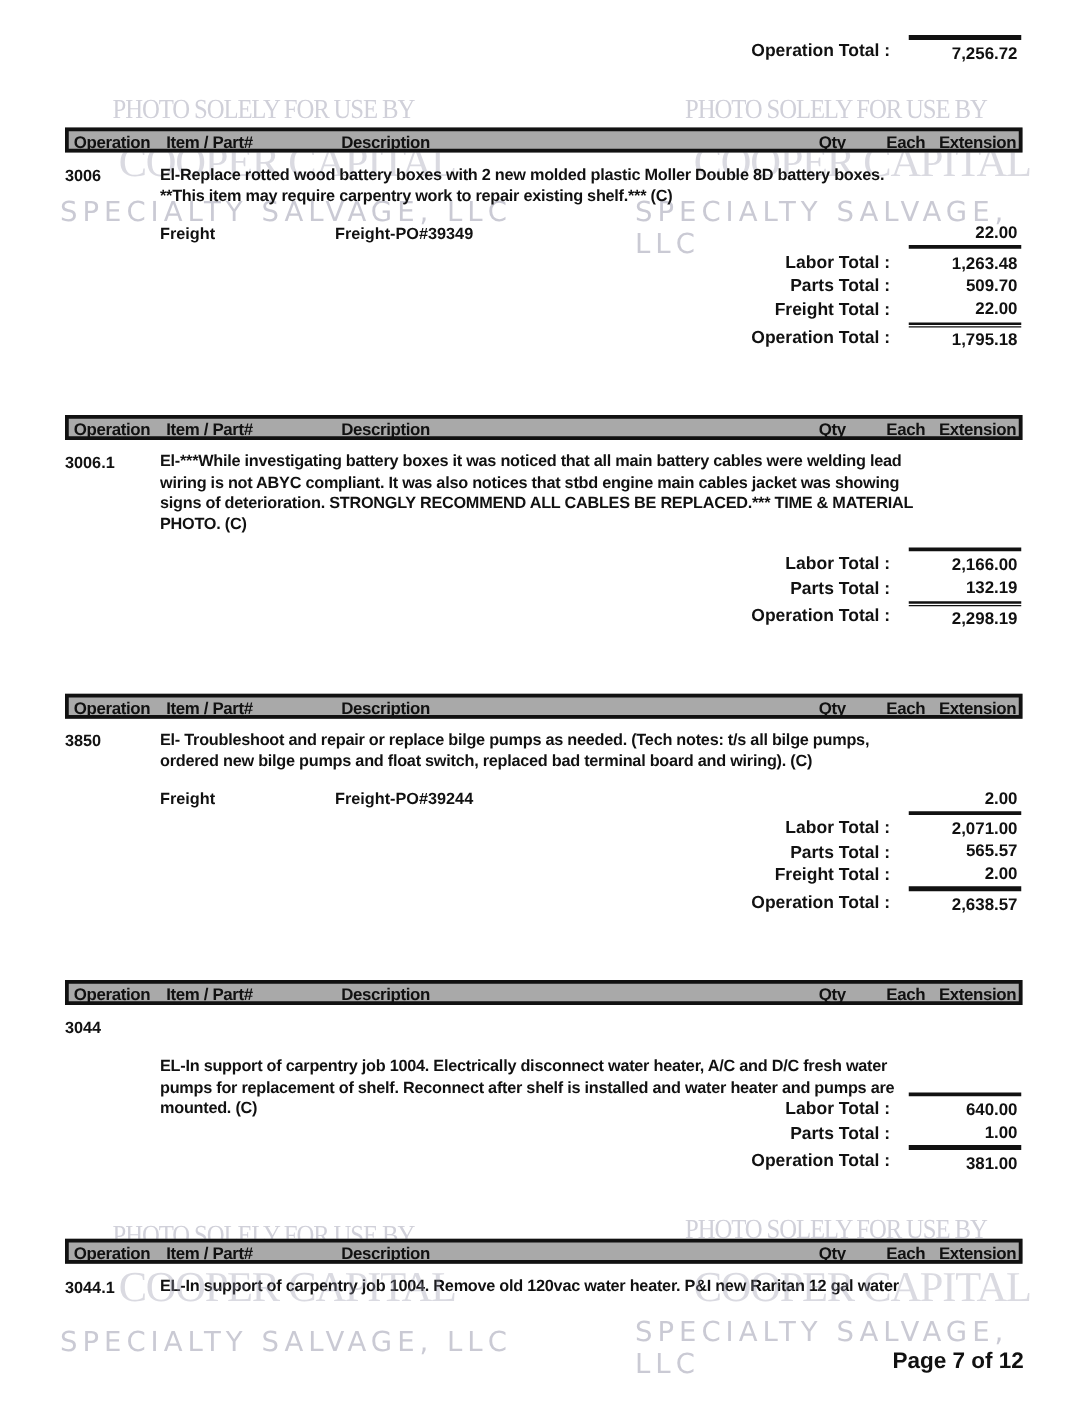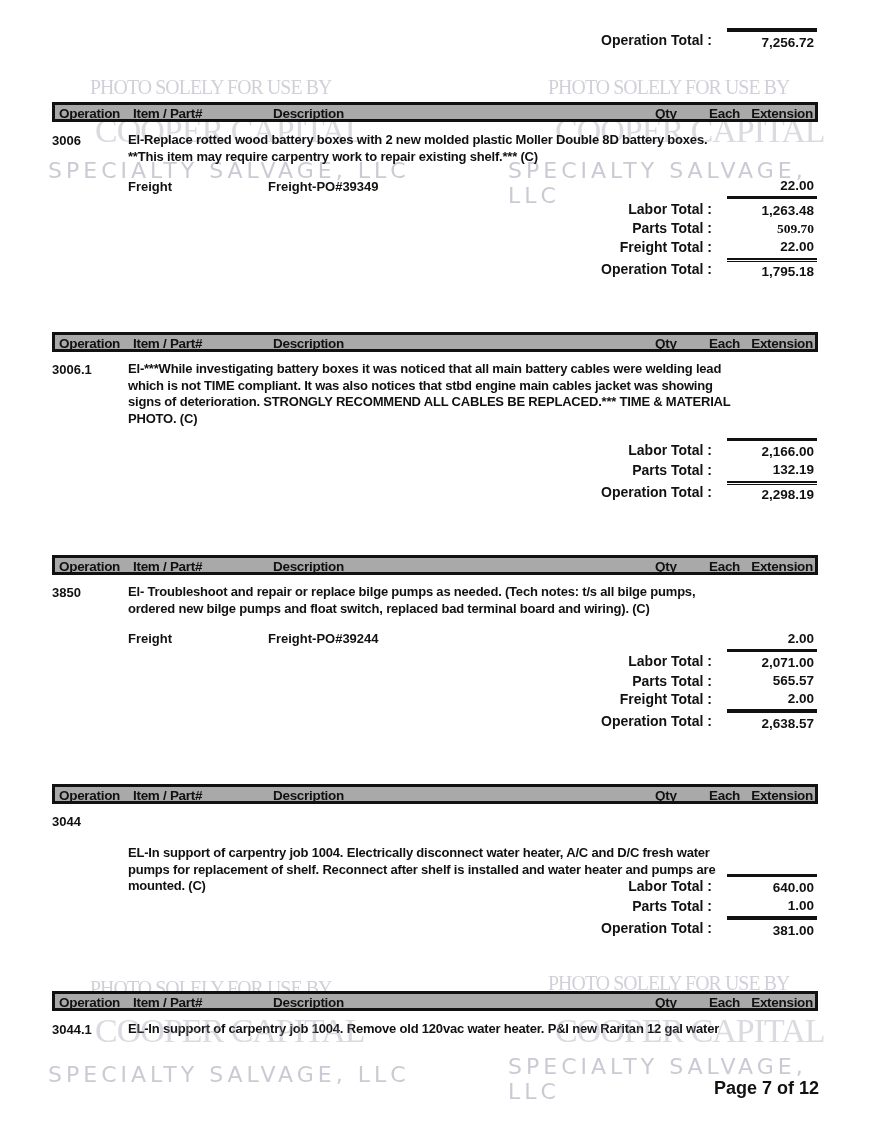--- a/index.html
+++ b/index.html
@@ -49,39 +49,39 @@
   <div>El-Replace rotted wood battery boxes with 2  new molded plastic Moller Double 8D battery  boxes.</div>
   <div>**This item may require carpentry work to repair existing shelf.*** (C)</div>
 </div>
 <div class="freight-item" style="top:179px;">Freight</div>
 <div class="freight-part" style="top:179px;">Freight-PO#39349</div>
 <div class="val" style="top:178px;">22.00</div>
 <div class="bar" style="top:196px;height:3px;"></div>
 <div class="lbl" style="top:201px;">Labor Total :</div>
 <div class="val" style="top:203px;">1,263.48</div>
 <div class="lbl" style="top:220px;">Parts Total :</div>
-<div class="val" style="top:221px;font-family:Liberation Serif, serif;">509.70</div>
+<div class="val" style="top:221px;">509.70</div>
 <div class="lbl" style="top:239px;">Freight Total :</div>
 <div class="val" style="top:239px;">22.00</div>
 <div class="dbl" style="top:258px;"></div>
 <div class="lbl" style="top:261px;">Operation Total :</div>
 <div class="val" style="top:264px;">1,795.18</div>
 
 <div class="hdr" style="top:332px;">
   <span style="left:4px;">Operation</span>
   <span style="left:78px;">Item / Part#</span>
   <span style="left:218px;">Description</span>
   <span style="left:600px;">Qty</span>
   <span style="left:654px;">Each</span>
   <span style="right:2px;">Extension</span>
 </div>
 <div class="opnum" style="top:362px;">3006.1</div>
 <div class="desc" style="top:361px;">
   <div>El-***While investigating  battery boxes it was noticed that all main  battery cables were welding lead</div>
-  <div>which is not  TIME compliant. It was also notices that  stbd engine main cables jacket was showing</div>
+  <div>wiring is not  ABYC compliant. It was also notices that  stbd engine main cables jacket was showing</div>
   <div>signs of deterioration. STRONGLY RECOMMEND  ALL CABLES BE REPLACED.*** TIME &amp; MATERIAL</div>
   <div>PHOTO. (C)</div>
 </div>
 <div class="bar" style="top:438px;height:3px;"></div>
 <div class="lbl" style="top:442px;">Labor Total :</div>
 <div class="val" style="top:444px;">2,166.00</div>
 <div class="lbl" style="top:462px;">Parts Total :</div>
 <div class="val" style="top:462px;">132.19</div>
 <div class="dbl" style="top:481px;"></div>
 <div class="lbl" style="top:484px;">Operation Total :</div>

